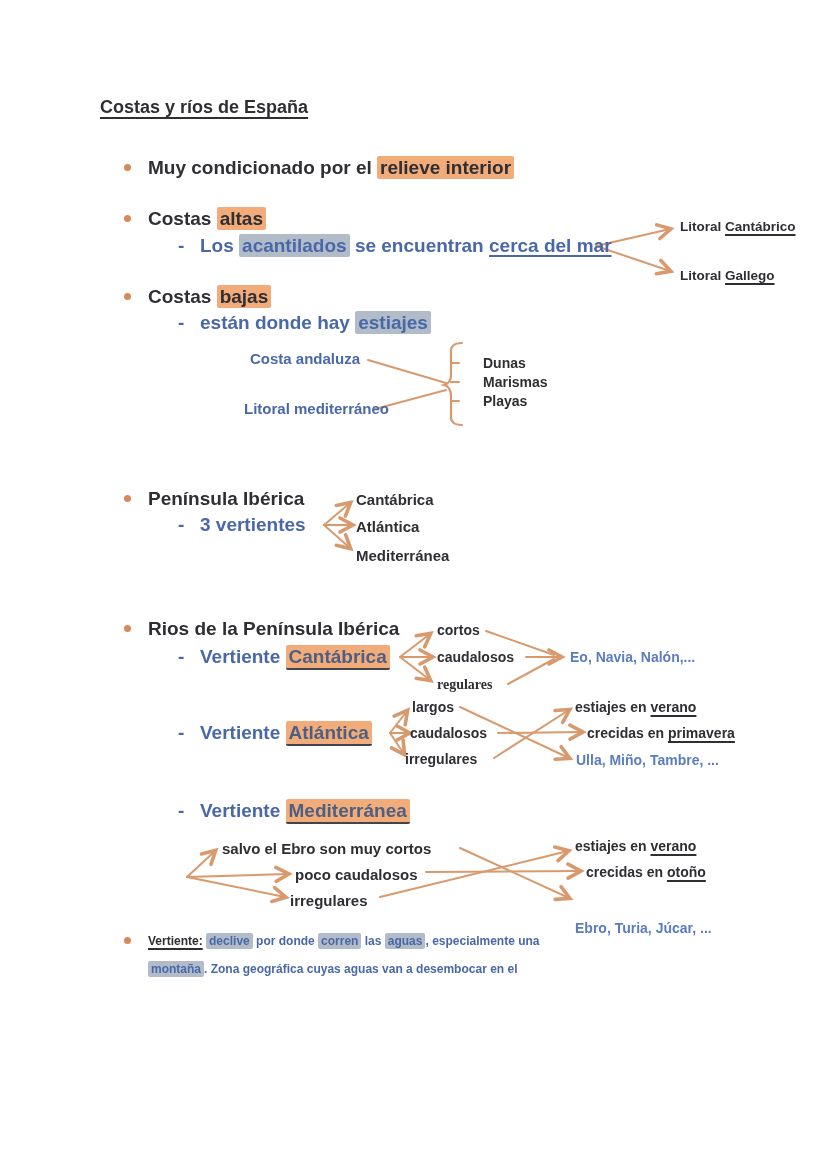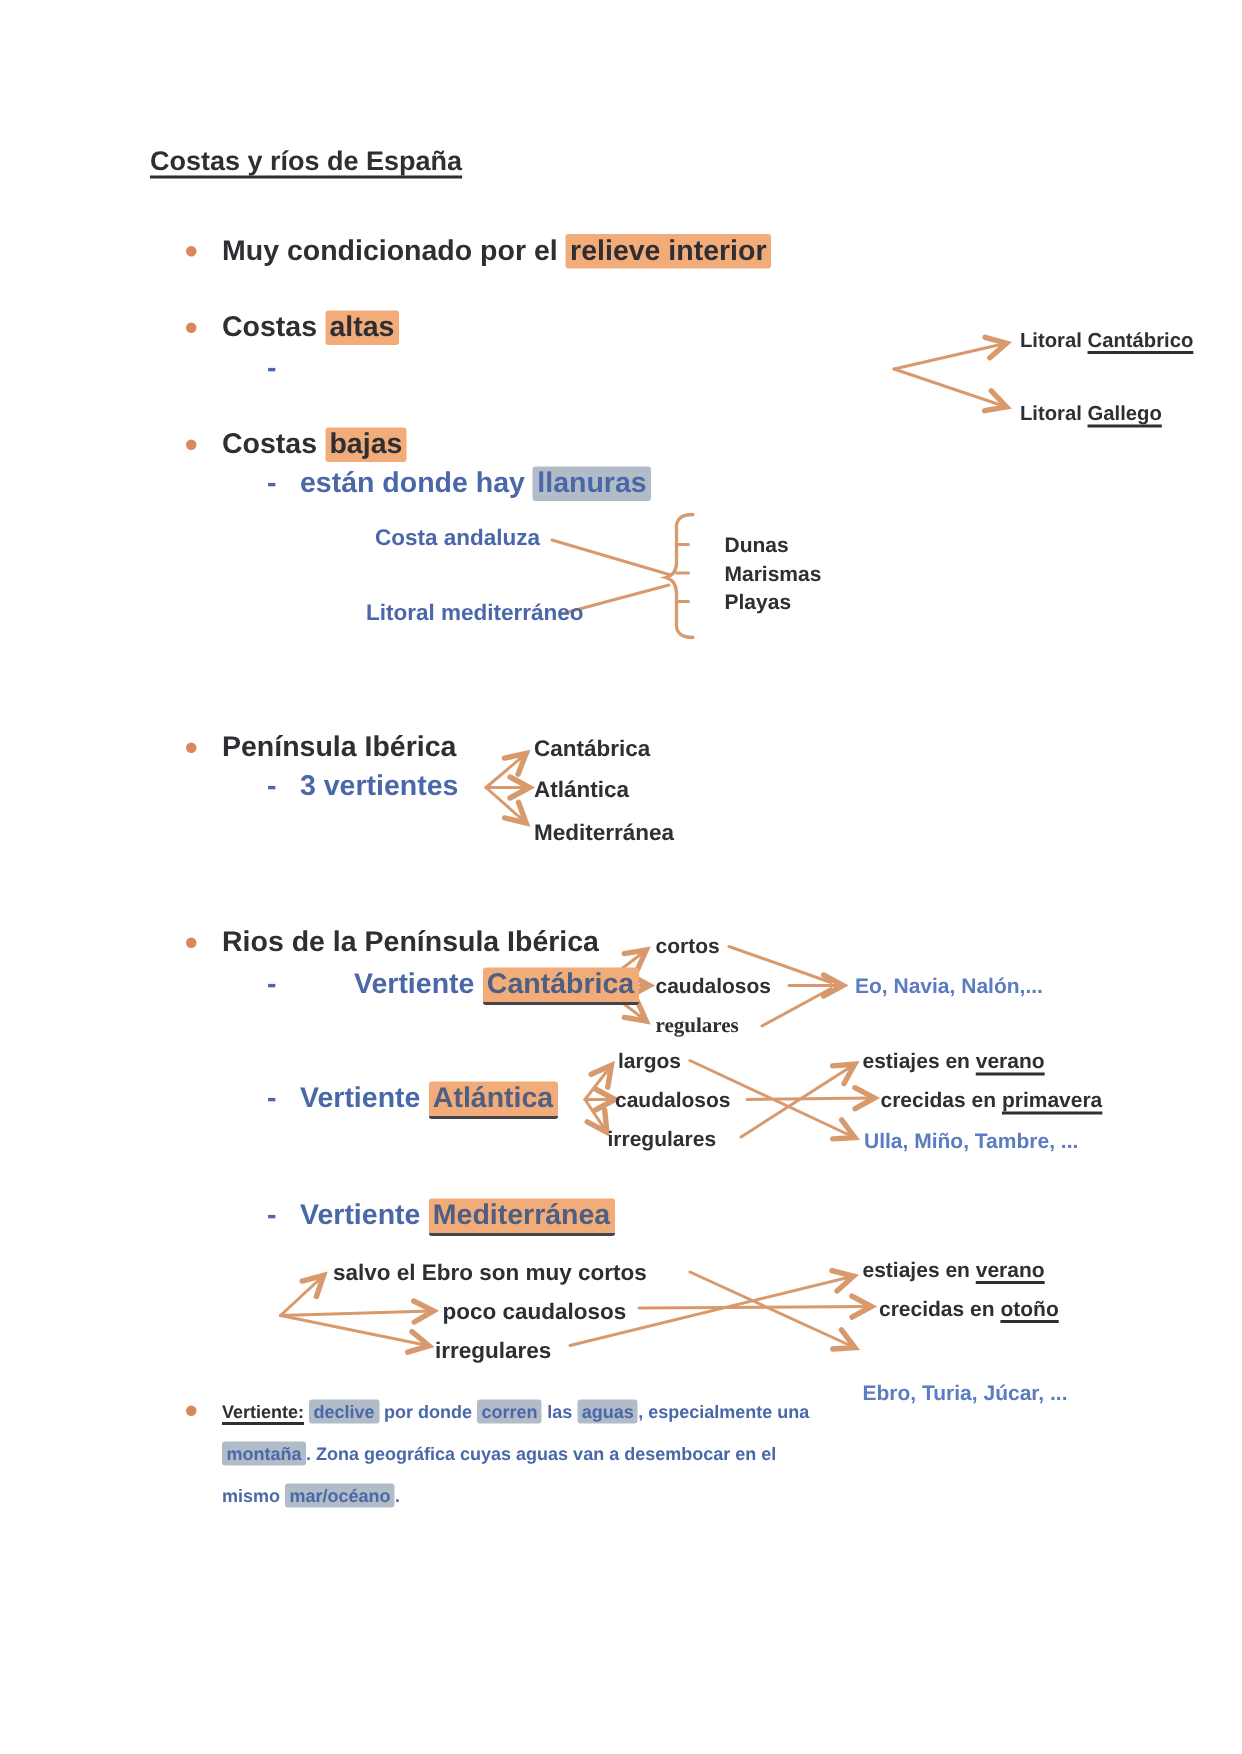--- a/index.html
+++ b/index.html
@@ -101,34 +101,37 @@
   <span class="dot" style="left:124px;top:164px;"></span>
   <div class="abs txt t16 ink" style="left:148px;top:157px;">
     <span>Muy condicionado por el </span><span class="hl-o">relieve interior</span>
   </div>
 
   <span class="dot" style="left:124px;top:215px;"></span>
   <div class="abs txt t16 ink" style="left:148px;top:208px;">
     <span>Costas </span><span class="hl-o">altas</span>
   </div>
   <div class="abs txt t16 dash" style="left:178px;top:235px;">-</div>
+  <div class="abs txt t16 blue" style="left:200px;top:235px;">
+    <span>Los </span><span class="hl-g">acantilados</span><span> se encuentran </span><span class="ul">cerca del mar</span>
+  </div>
   <div class="abs txt t13 ink" style="left:680px;top:218px;">
     <span>Litoral </span><span class="ul">Cantábrico</span>
   </div>
   <div class="abs txt t13 ink" style="left:680px;top:267px;">
     <span>Litoral </span><span class="ul">Gallego</span>
   </div>
 
   <span class="dot" style="left:124px;top:293px;"></span>
   <div class="abs txt t16 ink" style="left:148px;top:286px;">
     <span>Costas </span><span class="hl-o">bajas</span>
   </div>
   <div class="abs txt t16 dash" style="left:178px;top:312px;">-</div>
   <div class="abs txt t16 blue" style="left:200px;top:312px;">
-    <span>están donde hay </span><span class="hl-g">llanuras</span>
+    <span>están donde hay </span><span class="hl-g">estiajes</span>
   </div>
   <div class="abs txt t15 blue" style="left:250px;top:348px;">Costa andaluza</div>
   <div class="abs txt t15 blue" style="left:208px;top:398px;margin-left:36px;">Litoral mediterráneo</div>
   <div class="abs txt t14 ink" style="left:483px;top:354px;">
     <div>Dunas</div>
     <div>Marismas</div>
     <div>Playas</div>
   </div>
 
   <span class="dot" style="left:124px;top:495px;"></span>
@@ -136,21 +139,21 @@
   <div class="abs txt t16 dash" style="left:178px;top:514px;">-</div>
   <div class="abs txt t16 blue" style="left:200px;top:514px;">3 vertientes</div>
   <div class="abs txt t15 ink" style="left:356px;top:489px;">Cantábrica</div>
   <div class="abs txt t15 ink" style="left:356px;top:516px;">Atlántica</div>
   <div class="abs txt t15 ink" style="left:356px;top:545px;">Mediterránea</div>
 
   <span class="dot" style="left:124px;top:625px;"></span>
   <div class="abs txt t16 ink" style="left:148px;top:618px;">Rios de la Península Ibérica</div>
 
   <div class="abs txt t16 dash" style="left:178px;top:646px;">-</div>
-  <div class="abs txt t16 blue" style="left:200px;top:646px;margin-left:36px;">
+  <div class="abs txt t16 blue" style="left:200px;top:646px;">
     <span>Vertiente </span><span class="name-hl">Cantábrica</span>
   </div>
   <div class="abs txt t14 ink" style="left:437px;top:621px;">cortos</div>
   <div class="abs txt t14 ink" style="left:437px;top:648px;">caudalosos</div>
   <div class="abs txt t14 ink" style="left:437px;top:675px;font-family:Liberation Serif, serif;">regulares</div>
   <div class="abs txt t14 blue-lt" style="left:570px;top:648px;">Eo, Navia, Nalón,...</div>
 
   <div class="abs txt t16 dash" style="left:178px;top:722px;">-</div>
   <div class="abs txt t16 blue" style="left:200px;top:722px;">
     <span>Vertiente </span><span class="name-hl">Atlántica</span>
@@ -182,18 +185,15 @@
   <div class="abs txt t14 blue-lt" style="left:575px;top:891px;margin-top:28px;">Ebro, Turia, Júcar, ...</div>
 
   <span class="dot" style="left:124px;top:937px;"></span>
   <div class="def">
     <div>
       <span class="ink ul">Vertiente:</span><span class="blue"> </span><span class="blue hl-g">declive</span><span class="blue"> por donde </span><span class="blue hl-g">corren</span><span class="blue"> las </span><span class="blue hl-g">aguas</span><span class="blue">, especialmente una</span>
     </div>
     <div>
       <span class="blue hl-g">montaña</span><span class="blue">. Zona geográfica cuyas aguas van a desembocar en el</span>
     </div>
-    <div>
-      <span class="blue">mismo </span><span class="blue hl-g">mar/océano</span><span class="blue">.</span>
-    </div>
   </div>
 
 </div>
 
 </body></html>

